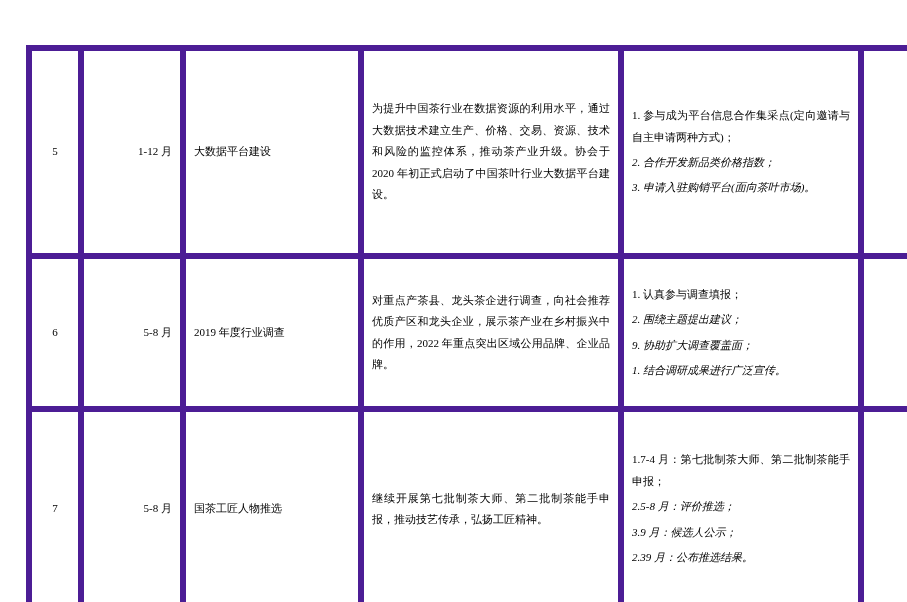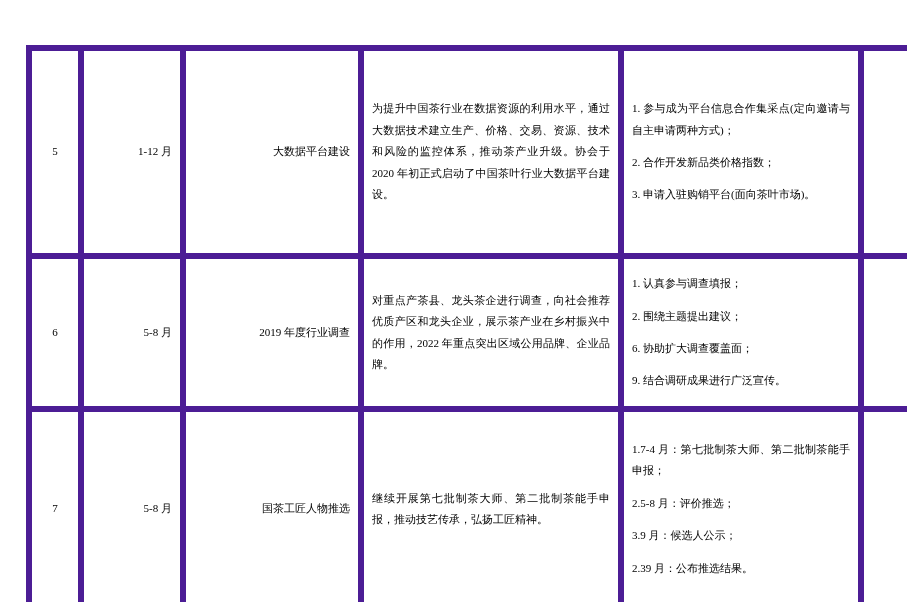--- a/index.html
+++ b/index.html
@@ -31,30 +31,30 @@
   table.doc-table td {
     border: 6px solid #4c1d95;
     vertical-align: middle;
     padding: 6px 8px;
     font-size: 11px;
     line-height: 1.95;
     font-family: "Liberation Serif", "DejaVu Serif", serif;
   }
   .col-no      { width: 30px;  text-align: center; }
   .col-time    { width: 80px;  text-align: right; }
-  .col-title   { width: 156px; text-align: right; }
+  .col-title   { width: 156px; text-align: left; }
   .col-content { width: 238px; text-align: left; }
   .col-require { width: 218px; text-align: left; }
   .col-contact { width: 134px; text-align: center; }
   .para {
     margin: 0;
     text-align: justify;
     text-justify: inter-ideograph;
   }
-  .para + .para { margin-top: 11px; }
+  .para + .para { margin-top: 4px; font-style: italic; }
   .contact-line { white-space: nowrap; }
   .contact-line.name { letter-spacing: 0.5px; }
   .row-5 td { height: 190px; }
   .row-6 td { height: 135px; }
   .row-7 td { height: 182px; }
 </style>
 </head>
 <body>
 
 <div class="page">
@@ -82,22 +82,22 @@
       <tr class="row-6">
         <td class="col-no">6</td>
         <td class="col-time">5-8 月</td>
         <td class="col-title">2019 年度行业调查</td>
         <td class="col-content">
           <p class="para">对重点产茶县、龙头茶企进行调查，向社会推荐优质产区和龙头企业，展示茶产业在乡村振兴中的作用，2022 年重点突出区域公用品牌、企业品牌。</p>
         </td>
         <td class="col-require">
           <p class="para">1. 认真参与调查填报；</p>
           <p class="para">2. 围绕主题提出建议；</p>
-          <p class="para">6. 协助扩大调查覆盖面；</p>
-          <p class="para">9. 结合调研成果进行广泛宣传。</p>
+          <p class="para">9. 协助扩大调查覆盖面；</p>
+          <p class="para">1. 结合调研成果进行广泛宣传。</p>
         </td>
         <td class="col-contact">
           <div class="contact-line name">信息宣传部</div>
           <div class="contact-line">010-66094172</div>
         </td>
       </tr>
 
       <tr class="row-7">
         <td class="col-no">7</td>
         <td class="col-time">5-8 月</td>

